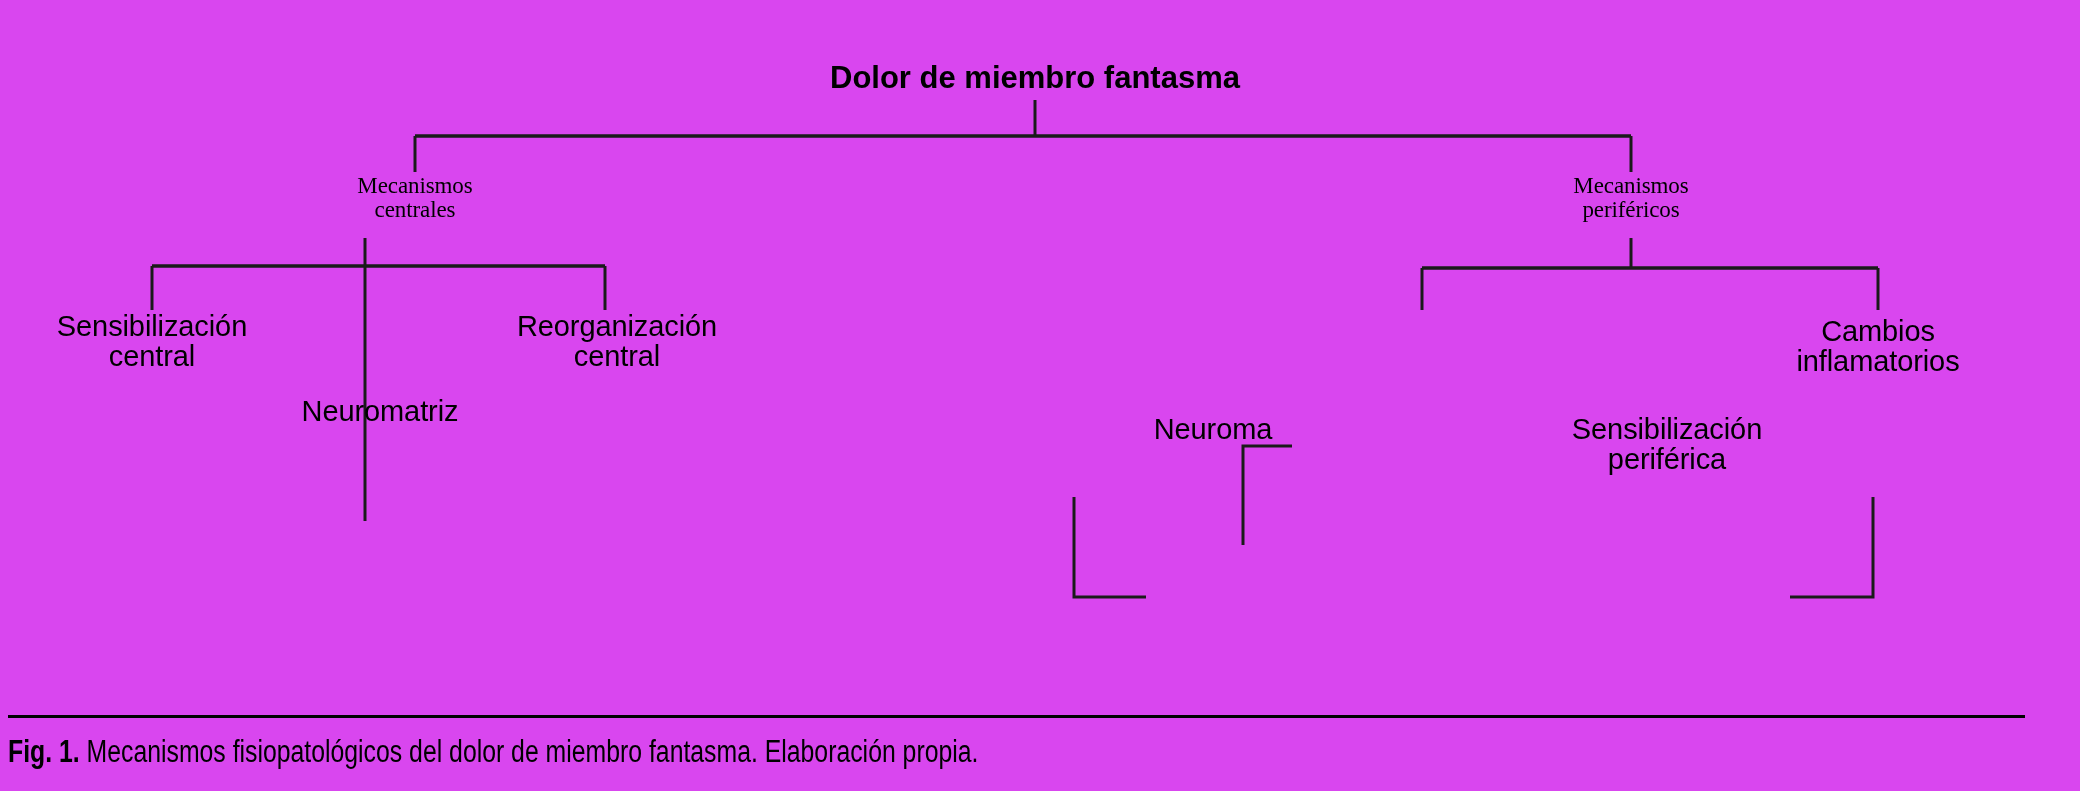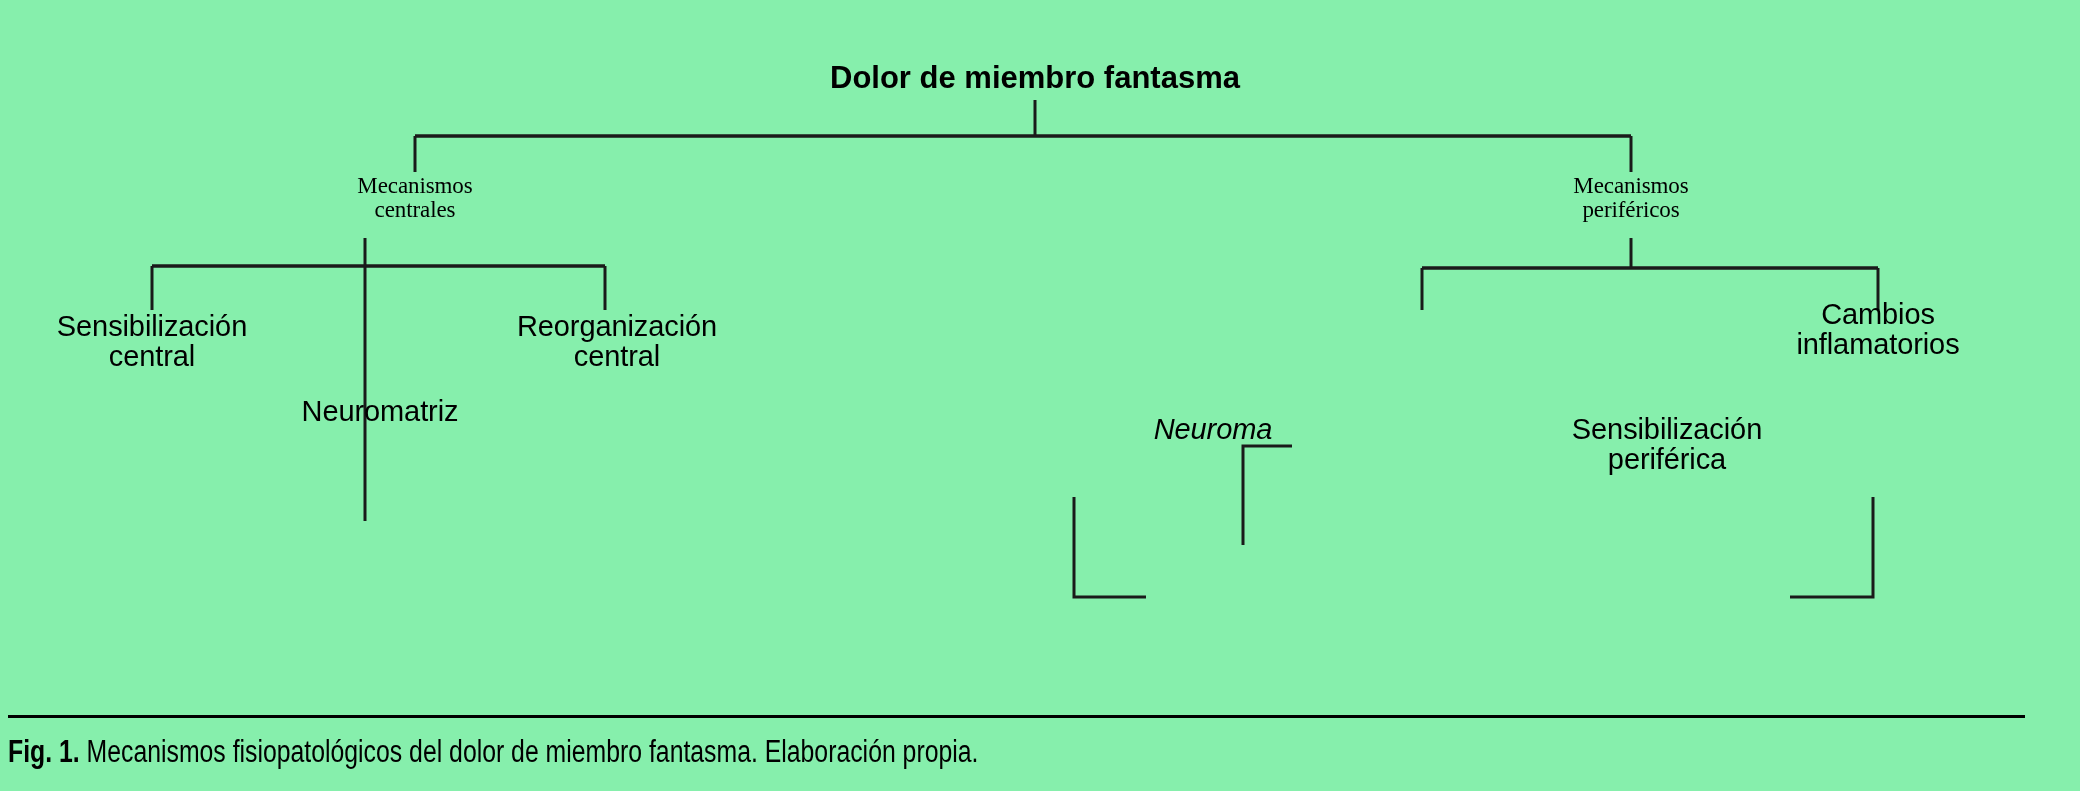--- a/index.html
+++ b/index.html
@@ -11,21 +11,21 @@
     width: 2080px;
     height: 791px;
     font-family: "Liberation Sans", sans-serif;
     color: #000000;
     overflow: hidden;
   }
   #page {
     position: relative;
     width: 2080px;
     height: 791px;
-    background: #86efac;
+    background: #d946ef;
   }
   #diagram {
     position: absolute;
     left: 0;
     top: 0;
     width: 2080px;
     height: 700px;
   }
   .node-text {
     position: absolute;
@@ -122,24 +122,24 @@
 
   <div class="node-text leaf-node" style="left:-48px; top:311px; width:400px;">Sensibilización
 central</div>
 
   <div class="node-text leaf-node" style="left:180px; top:396px; width:400px;">Neuromatriz</div>
 
   <div class="node-text leaf-node" style="left:417px; top:311px; width:400px;">Reorganización
 central</div>
 
 
-  <div class="node-text leaf-node" style="left:1063px; top:414px; width:300px;font-style:italic;">Neuroma</div>
+  <div class="node-text leaf-node" style="left:1063px; top:414px; width:300px;">Neuroma</div>
 
   <div class="node-text leaf-node" style="left:1467px; top:414px; width:400px;">Sensibilización
 periférica</div>
 
-  <div class="node-text leaf-node" style="left:1678px; top:299px; width:400px;">Cambios
+  <div class="node-text leaf-node" style="left:1678px; top:316px; width:400px;">Cambios
 inflamatorios</div>
 
   <div id="caption-rule"></div>
   <div id="caption"><span class="cap-label">Fig. 1.</span><span class="cap-body"> Mecanismos fisiopatológicos del dolor de miembro fantasma. Elaboración propia.</span></div>
 
 </div>
 
 </body></html>

